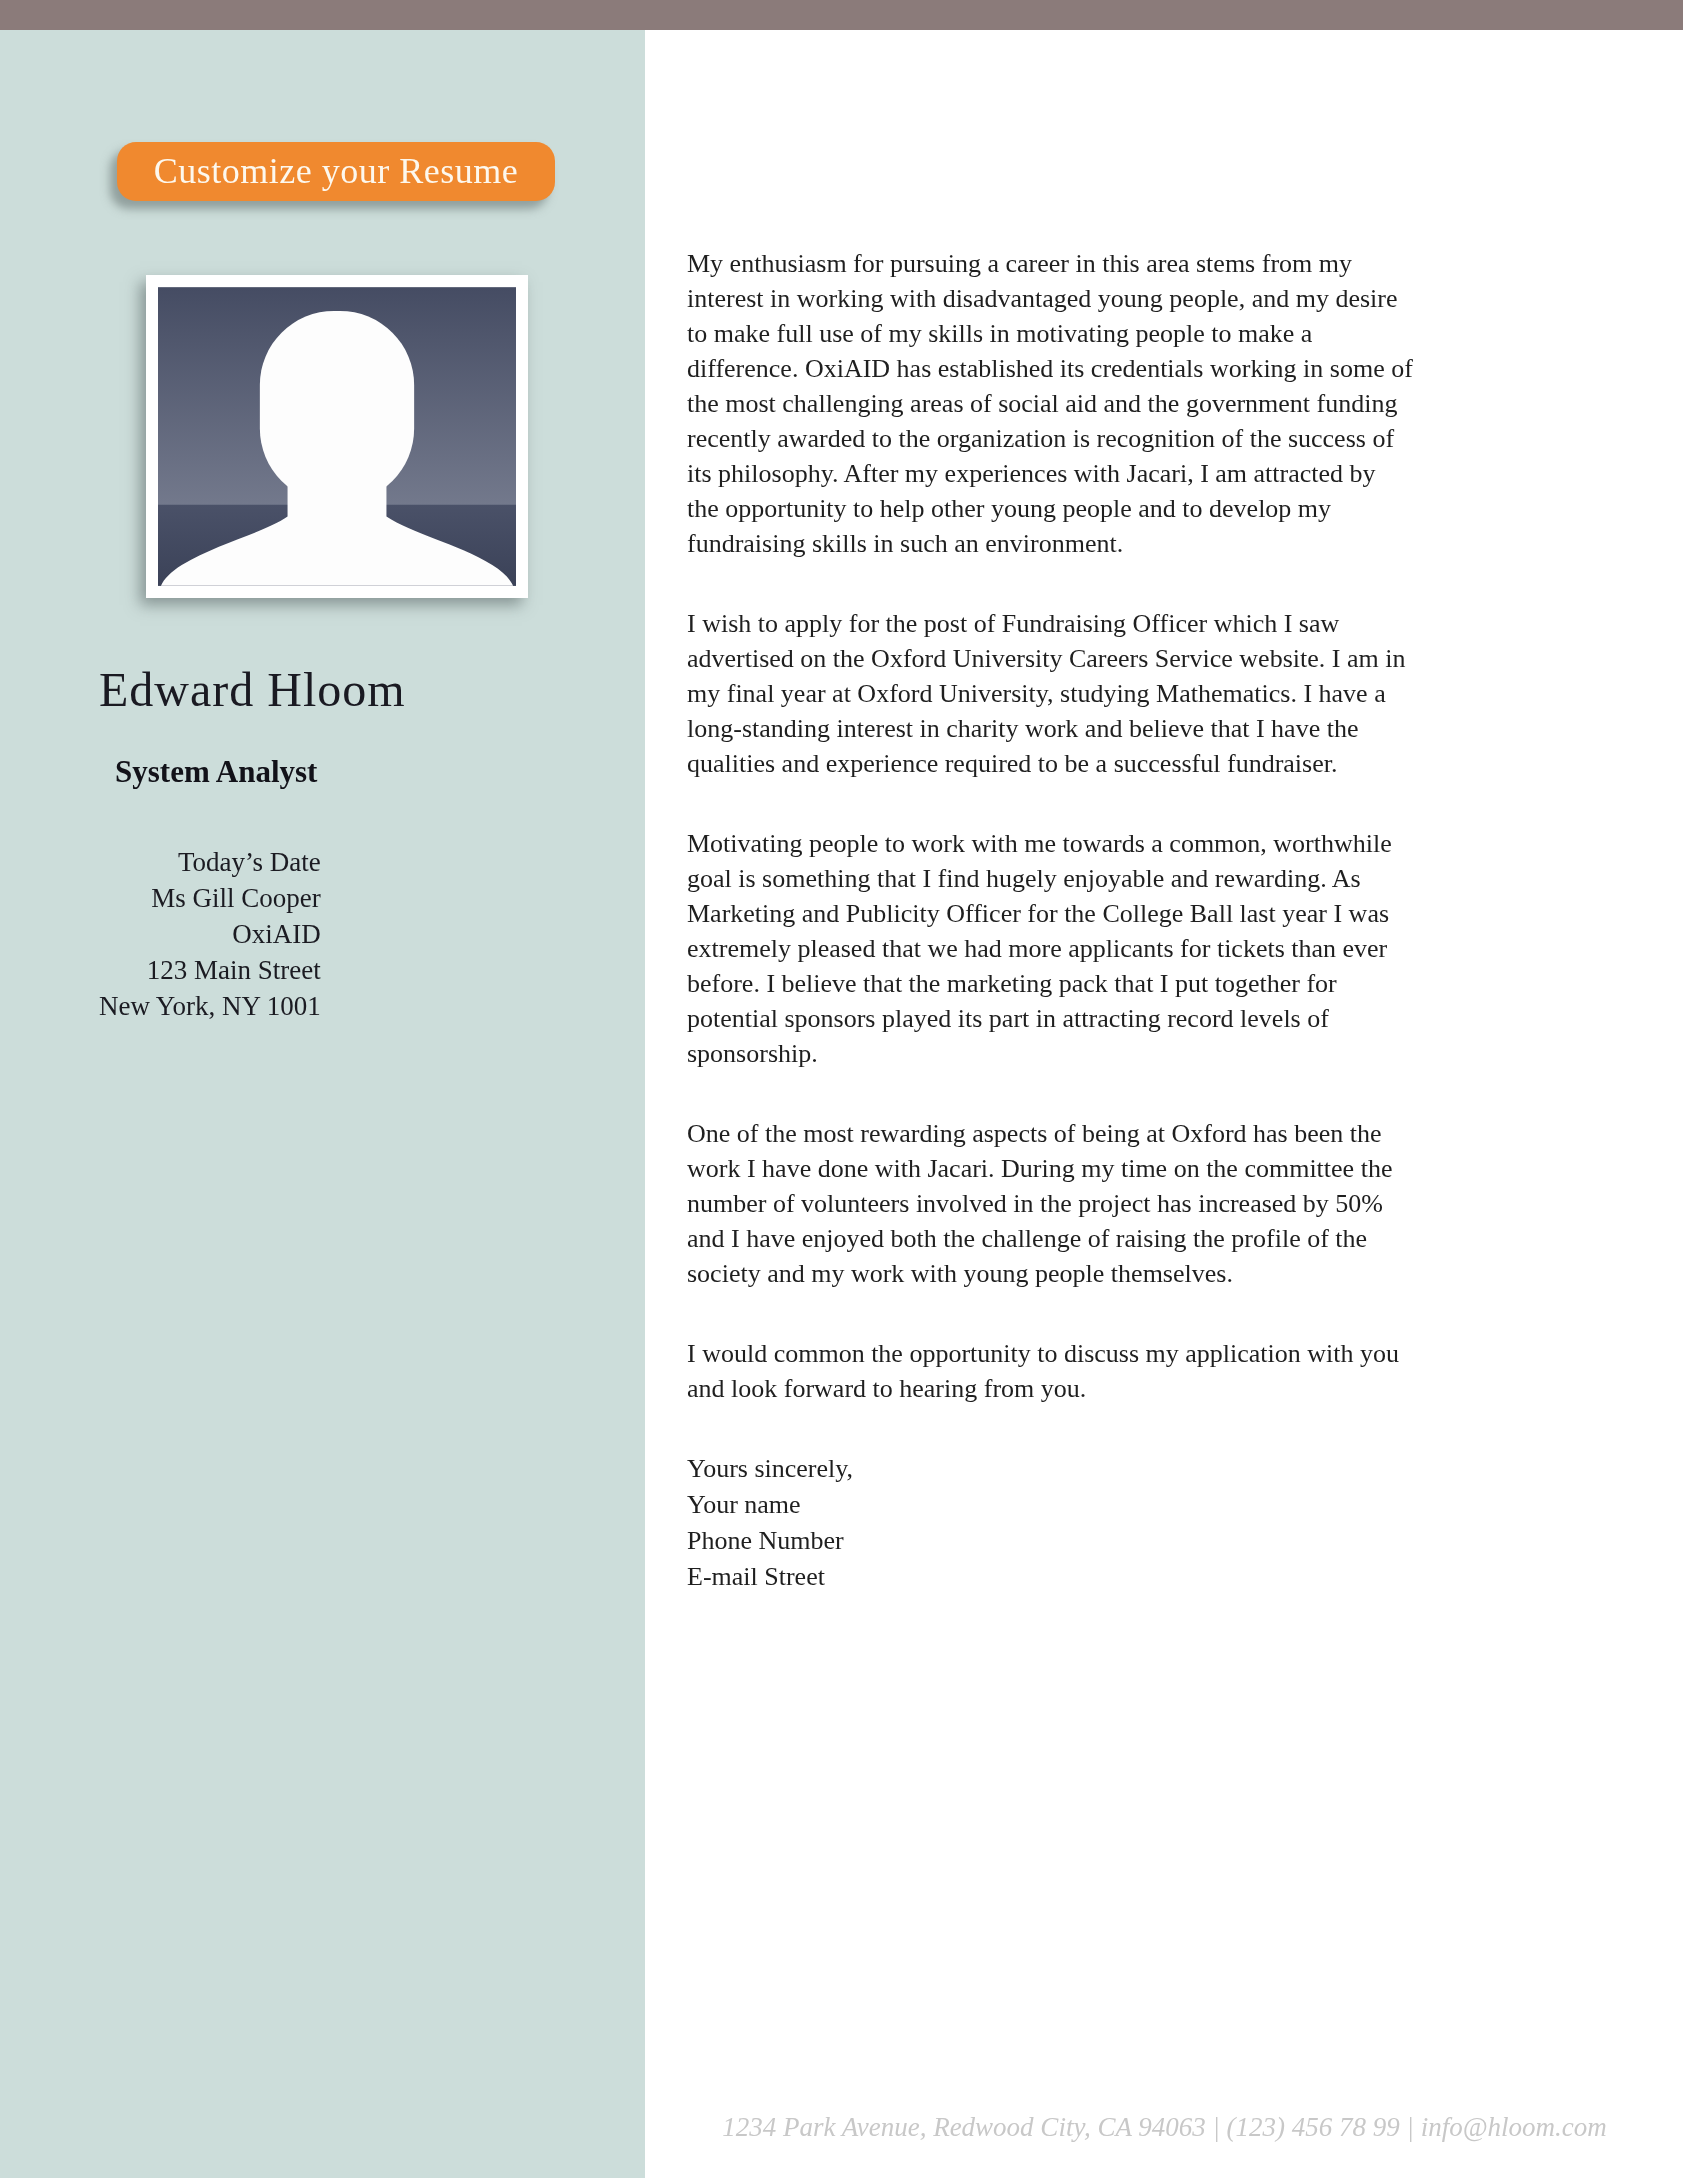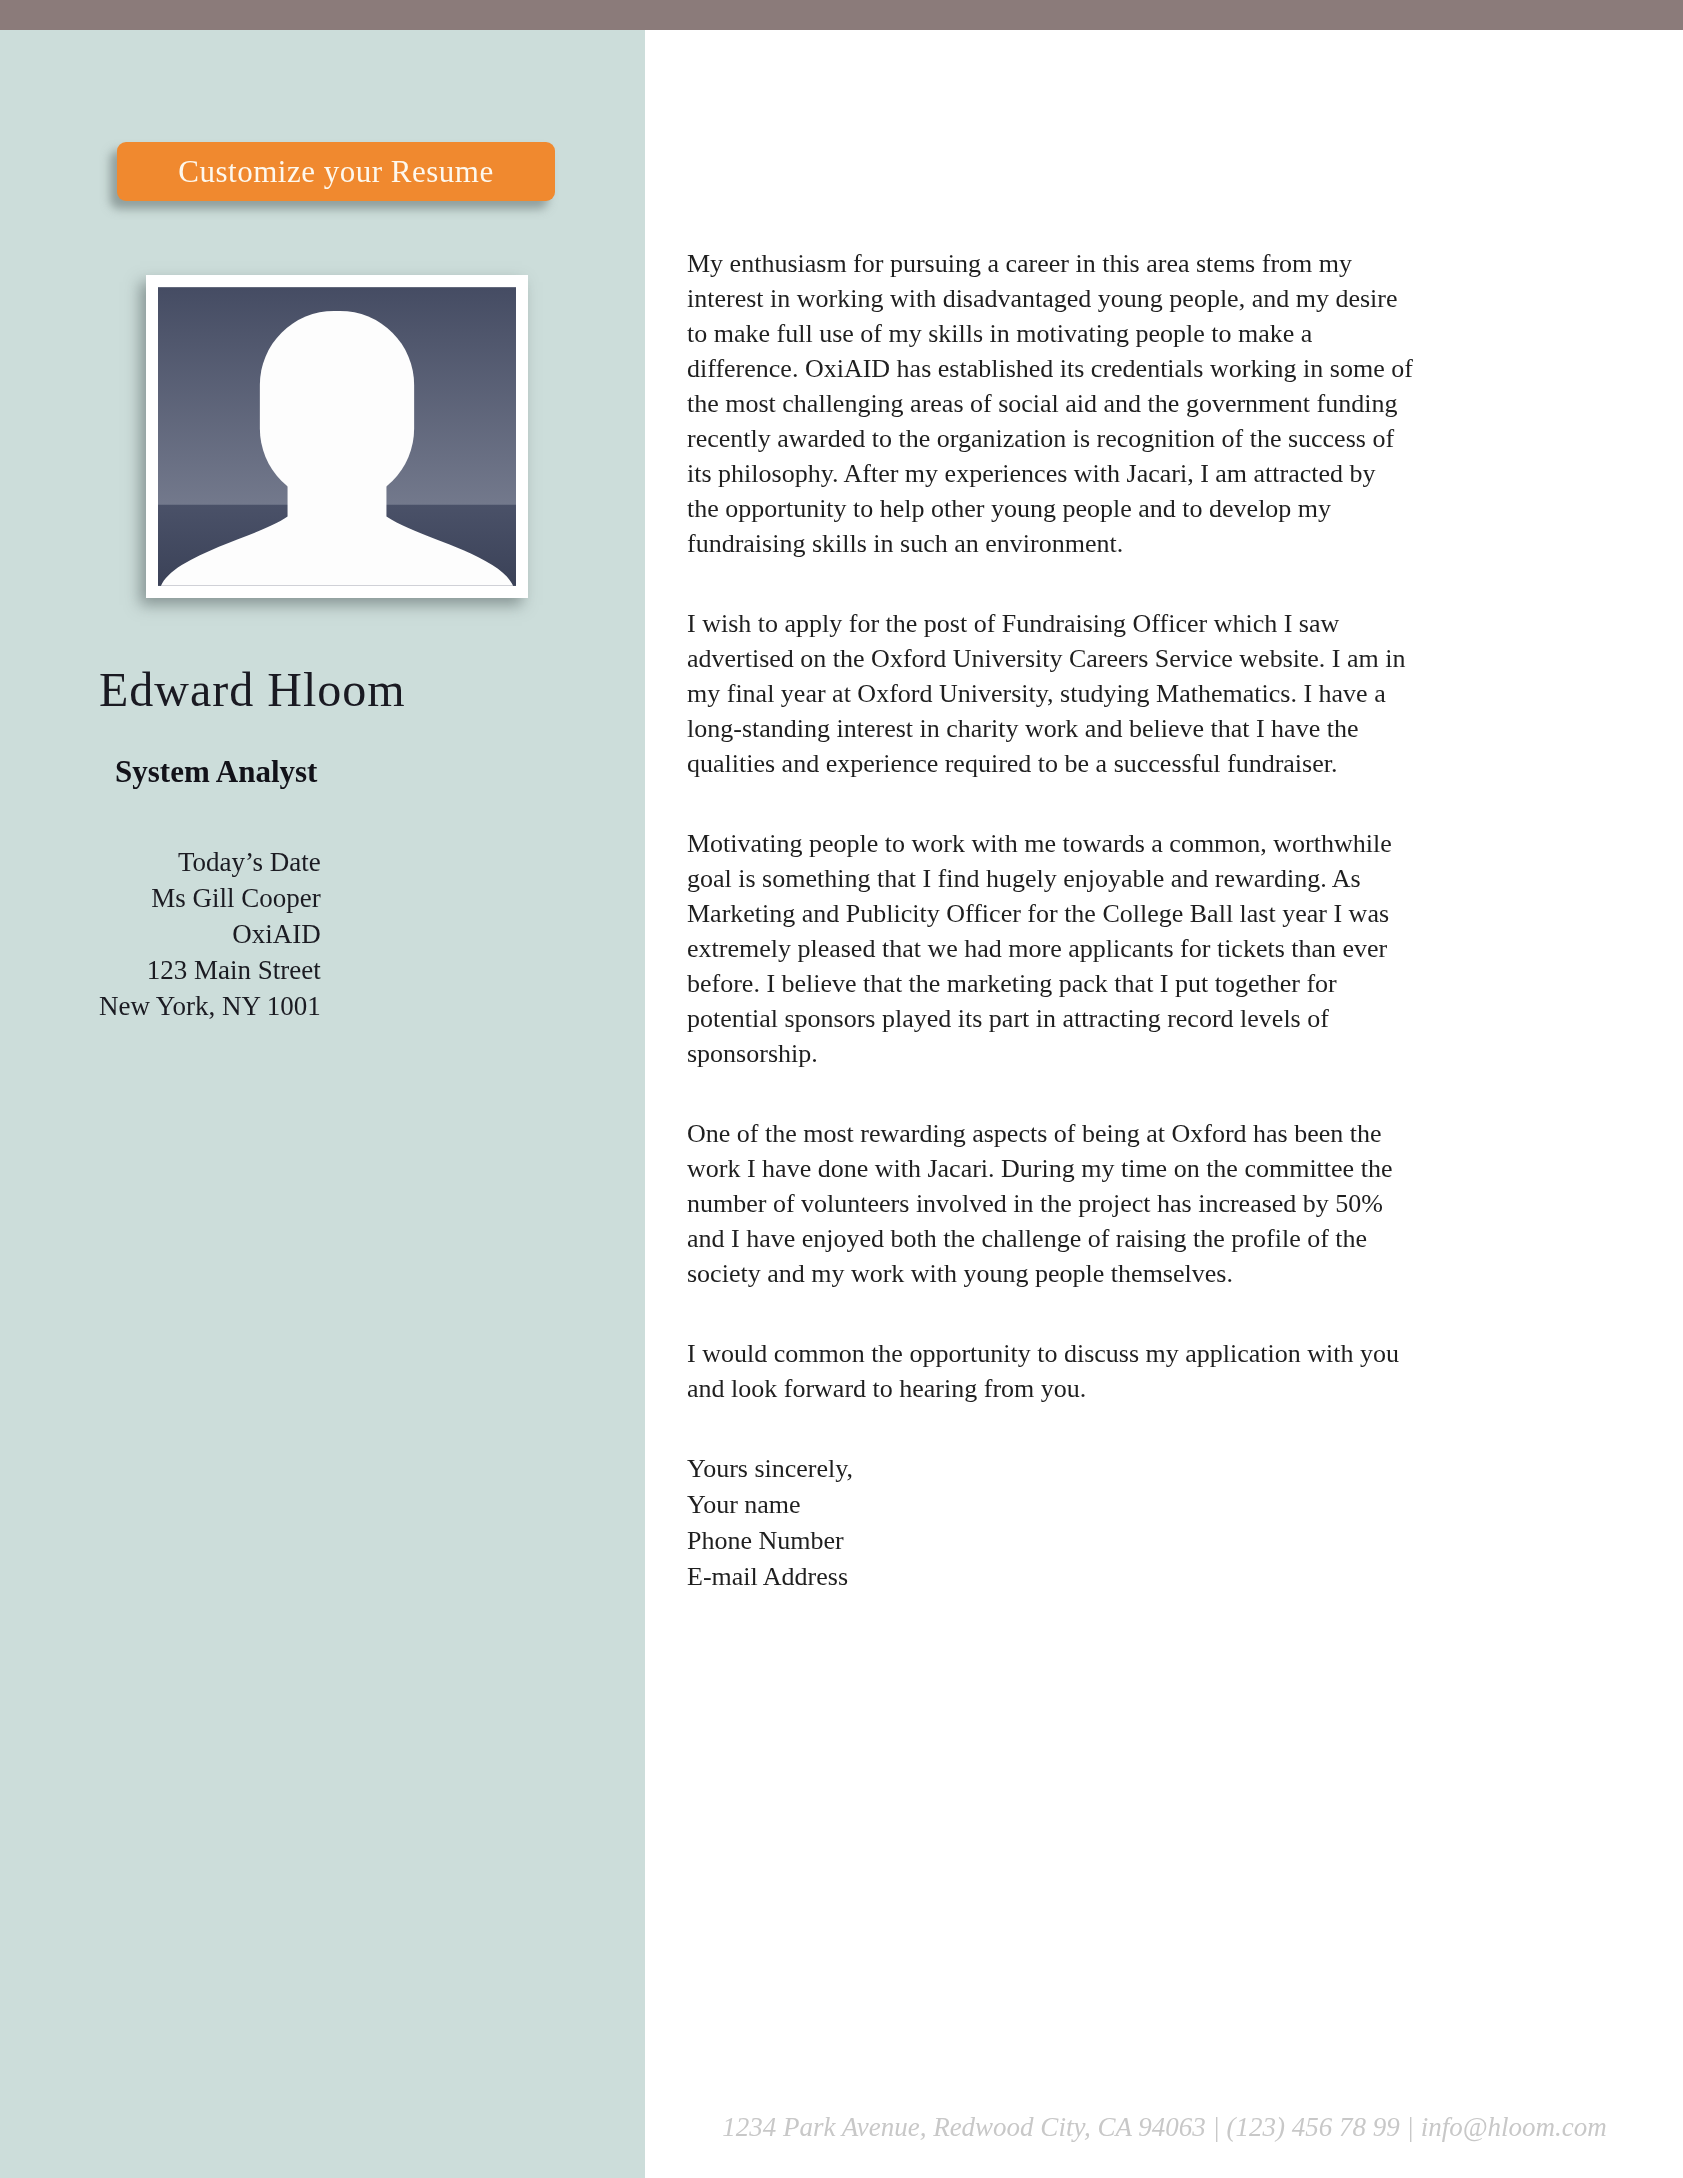--- a/index.html
+++ b/index.html
@@ -4,23 +4,23 @@
 <style>
   html,body{margin:0;padding:0;}
   body{
     width:1683px;height:2178px;position:relative;background:#ffffff;
     font-family:"Liberation Serif",serif;overflow:hidden;
   }
   .top-bar{position:absolute;left:0;top:0;width:1683px;height:30px;background:#8b7b7a;}
   .sidebar{position:absolute;left:0;top:30px;width:645px;height:2148px;background:#ccddda;}
   .customize-btn{
     position:absolute;left:117px;top:112px;width:438px;height:59px;
-    background:#f0892f;border-radius:9px;
+    background:#f0892f;border-radius:19px;
     box-shadow:-7px 8px 10px rgba(96,110,108,.55);
-    color:#fdf8ee;font-size:31px;line-height:59px;text-align:center;
+    color:#fdf8ee;font-size:36px;line-height:59px;text-align:center;
     cursor:pointer;letter-spacing:0.5px;
   }
   .photo-frame{
     position:absolute;left:146px;top:245px;width:358px;height:299px;
     background:#ffffff;padding:12px;
     box-shadow:-6px 7px 14px rgba(80,92,92,.55);
   }
   .photo-frame svg{display:block;}
   .person-name{
     position:absolute;left:99px;top:628px;margin:0;
@@ -109,17 +109,17 @@
   <p>One of the most rewarding aspects of being at Oxford has been the
 work I have done with Jacari. During my time on the committee the
 number of volunteers involved in the project has increased by 50%
 and I have enjoyed both the challenge of raising the profile of the
 society and my work with young people themselves.</p>
   <p>I would common the opportunity to discuss my application with you
 and look forward to hearing from you.</p>
   <p class="signoff">Yours sincerely,
 Your name
 Phone Number
-E-mail Address</p>
+E-mail Street</p>
 </main>
 
 <footer class="page-footer">1234 Park Avenue, Redwood City, CA 94063 | (123) 456 78 99 | info@hloom.com</footer>
 
 
 </body></html>

